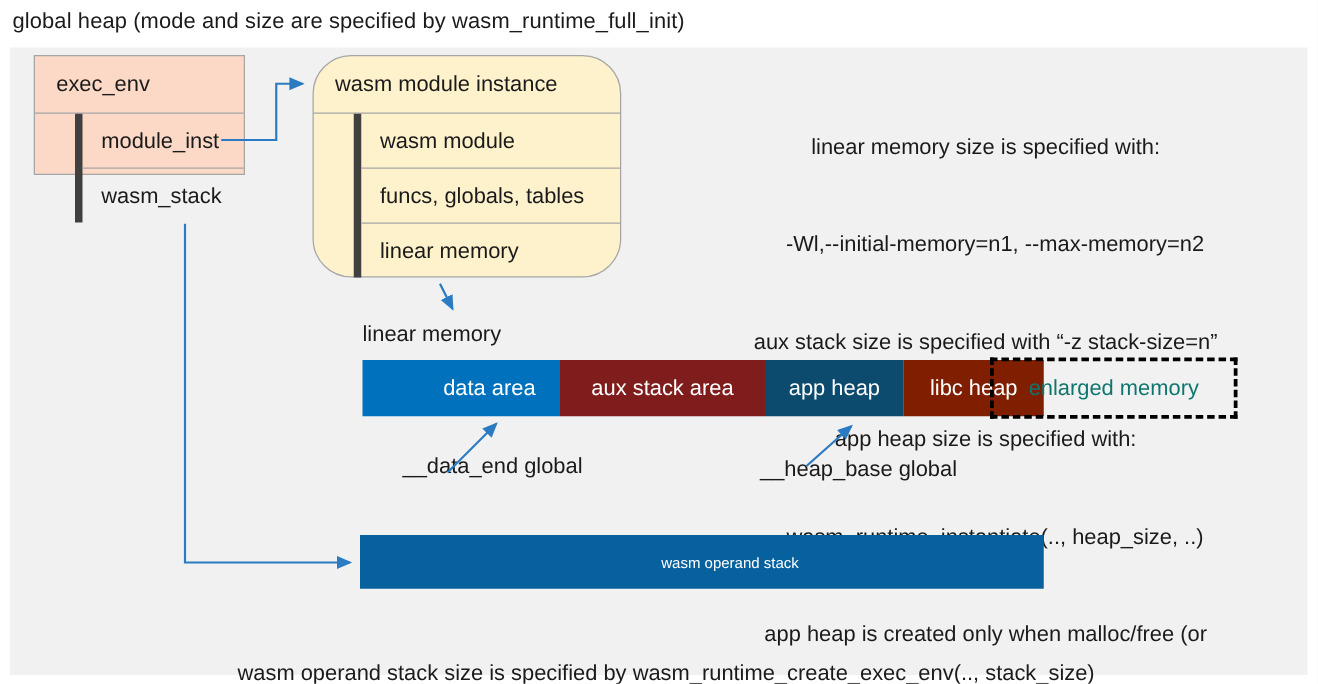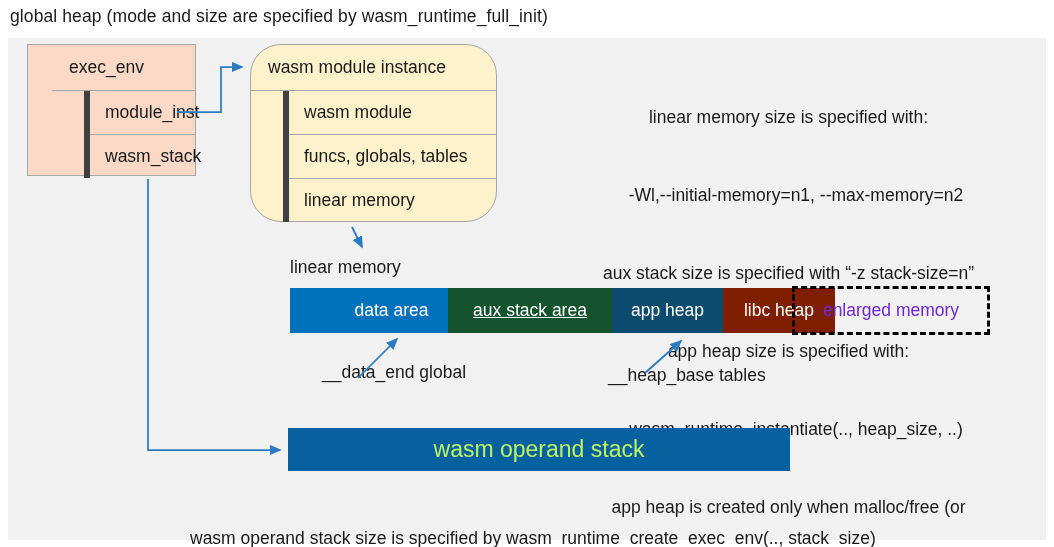--- a/index.html
+++ b/index.html
@@ -11,21 +11,21 @@
   .abs{position:absolute;}
   #title{left:10px;top:6px;font-size:17.5px;letter-spacing:.1px;}
   #panel{left:8px;top:38px;width:1038px;height:502px;background:#f1f1f2;}
 
   
   .tree-box{border:1px solid #a6a6a6;box-sizing:border-box;font-size:17.5px;}
   .tree-header{height:45px;border-bottom:1px solid #a6a6a6;display:flex;align-items:center;padding-left:17px;}
   .tree-rows{margin-left:32px;border-left:6px solid #404040;}
   .tree-row{height:43px;display:flex;align-items:center;padding-left:15px;border-bottom:1px solid #a6a6a6;}
   .tree-row:last-child{border-bottom:none;}
-  #exec-box{left:27px;top:44px;width:169px;height:132px;padding-left:24px;}
+  #exec-box{left:27px;top:44px;width:169px;height:96px;}
   #inst-box{left:250px;top:44px;width:247px;height:178px;border-radius:31px;}
 
   
   #notes-right{left:531px;top:52px;width:515px;font-size:17.5px;line-height:26px;white-space:pre;}
   #notes-right .indent{padding-left:15px;}
 
   
   #lm-label{left:290px;top:257px;font-size:17.5px;}
   #lm-bar{left:290px;top:288px;height:45px;display:flex;}
   .seg{display:flex;align-items:center;justify-content:center;color:#ffffff;font-size:17.5px;}
@@ -33,21 +33,21 @@
   #enlarged{left:792px;top:286px;width:198px;height:49px;border:3px dashed #000;box-sizing:border-box;
     display:flex;align-items:center;justify-content:center;font-size:17.5px;}
 
   
   #data-end-label{left:322px;top:362px;font-size:17.5px;}
   #heap-base-label{left:608px;top:365px;font-size:17.5px;}
   #exported-label{left:299px;top:388px;font-size:17.5px;}
 
   
   #op-bar{left:288px;top:428px;width:502px;height:43px;display:flex;align-items:center;justify-content:center;
-    color:#bef264;font-size:23px;}
+    color:#ffffff;font-size:12px;padding-left:45px;}
 
   
   #notes-bottom{left:190px;top:481px;font-size:17.5px;line-height:23px;white-space:pre;}
 
   #arrows{left:0;top:0;width:1054px;height:547px;pointer-events:none;}
 </style>
 </head>
 <body>
 
 <div id="stage">
@@ -79,28 +79,28 @@
     <div>aux stack size is specified with “-z stack-size=n”</div>
     <div>app heap size is specified with:</div>
     <div class="indent">wasm_runtime_instantiate(.., heap_size, ..)</div>
     <div>app heap is created only when malloc/free (or</div>
     
   </div>
 
   <div id="lm-label" class="abs">linear memory</div>
   <div id="lm-bar" class="abs">
     <div class="seg seg-0" style="background-color: rgb(0, 113, 188); padding-left: 45px;">data area</div>
-    <div class="seg seg-1" style="background-color: #14532d; text-decoration: underline;">aux stack area</div>
+    <div class="seg seg-1" style="background-color: #7f1d1d;">aux stack area</div>
     <div class="seg seg-2" style="background-color: #0c4a6e;">app heap</div>
     <div class="seg seg-3" style="background-color: rgb(128, 31, 0);">libc heap</div>
   </div>
-  <div id="enlarged" class="abs" style="color: #6d28d9;">enlarged memory</div>
+  <div id="enlarged" class="abs" style="color: #0f766e;">enlarged memory</div>
 
   <div id="data-end-label" class="abs">__data_end global</div>
-  <div id="heap-base-label" class="abs">__heap_base tables</div>
+  <div id="heap-base-label" class="abs">__heap_base global</div>
 
   <div id="op-bar" class="abs" style="background-color: rgb(7, 97, 159);">wasm operand stack</div>
 
   <div id="notes-bottom" class="abs">
     <div>wasm operand stack size is specified by wasm_runtime_create_exec_env(.., stack_size)</div>
     
   </div>
 
   <svg id="arrows" class="abs" width="1054" height="547" viewBox="0 0 1054 547">
     <defs>

